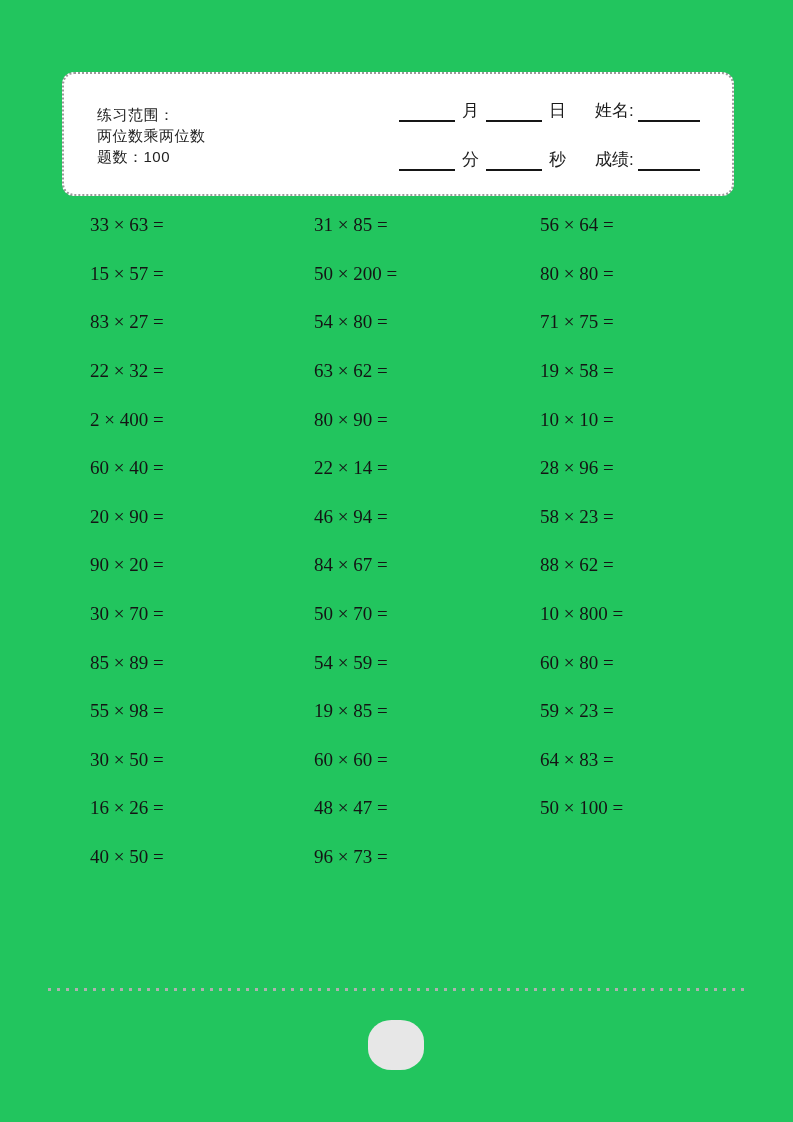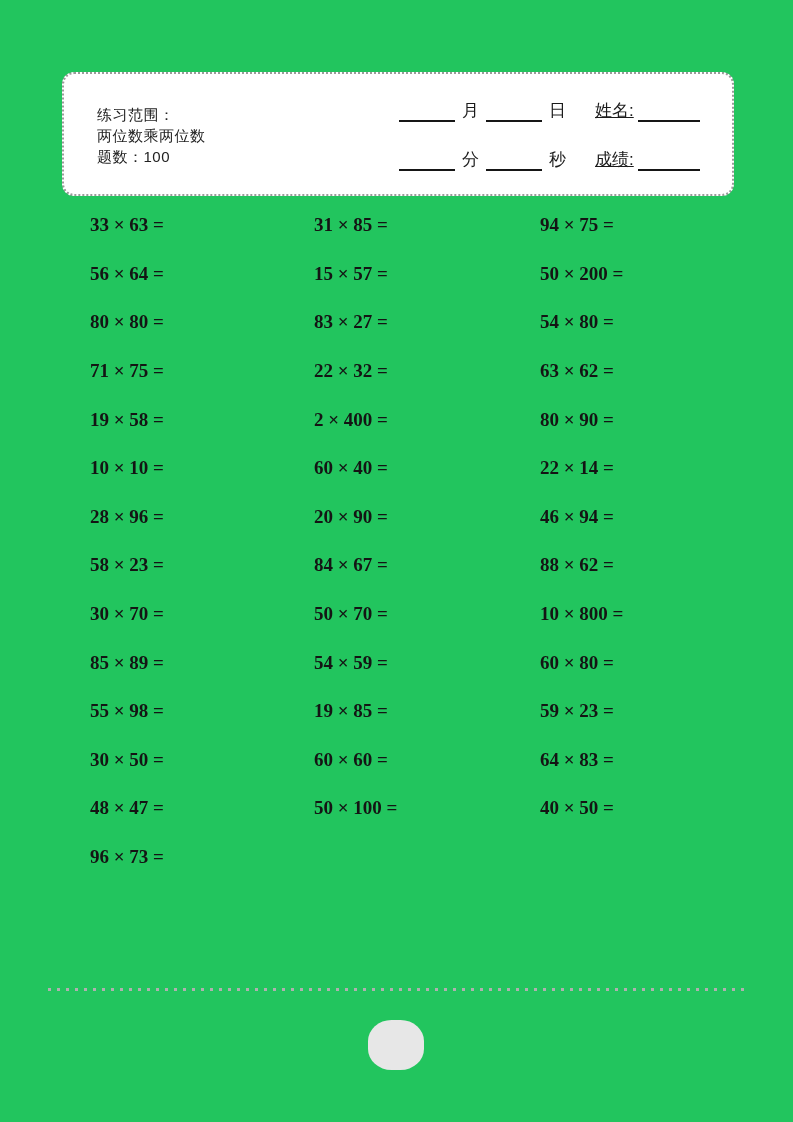--- a/index.html
+++ b/index.html
@@ -61,40 +61,38 @@
   .lbl {
     font-size: 17px;
     line-height: 22px;
     margin: 0 7px;
     color: #1b1b1b;
     white-space: nowrap;
   }
   .lbl.after-gap {
     margin-left: 22px;
     margin-right: 4px;
-    text-decoration: underline;
   }
   
   .problems {
     position: absolute;
     left: 90px;
     top: 201px;
     width: 660px;
     display: grid;
     grid-template-columns: 224px 226px auto;
     grid-auto-rows: 48.6px;
   }
   .problem {
     display: flex;
     align-items: center;
     font-family: "Liberation Serif", "DejaVu Serif", serif;
     font-size: 19px;
     color: #141414;
     white-space: pre;
-    font-weight: bold;
   }
   
   .footer-divider {
     position: absolute;
     left: 48px;
     top: 988px;
     width: 697px;
     height: 3px;
     background: repeating-linear-gradient(90deg,
       #b0b0b0 0px, #b0b0b0 3px,
@@ -140,54 +138,55 @@
         <span class="lbl after-gap">成绩:</span>
         <span class="blank wide"></span>
       </div>
     </div>
 
   </div>
 
   <div class="problems">
       <div class="problem">33 × 63 =</div>
       <div class="problem">31 × 85 =</div>
-      <div class="problem">94 × 75 =</div>
       <div class="problem">56 × 64 =</div>
       <div class="problem">15 × 57 =</div>
       <div class="problem">50 × 200 =</div>
       <div class="problem">80 × 80 =</div>
       <div class="problem">83 × 27 =</div>
       <div class="problem">54 × 80 =</div>
       <div class="problem">71 × 75 =</div>
       <div class="problem">22 × 32 =</div>
       <div class="problem">63 × 62 =</div>
       <div class="problem">19 × 58 =</div>
       <div class="problem">2 × 400 =</div>
       <div class="problem">80 × 90 =</div>
       <div class="problem">10 × 10 =</div>
       <div class="problem">60 × 40 =</div>
       <div class="problem">22 × 14 =</div>
       <div class="problem">28 × 96 =</div>
       <div class="problem">20 × 90 =</div>
       <div class="problem">46 × 94 =</div>
       <div class="problem">58 × 23 =</div>
+      <div class="problem">90 × 20 =</div>
       <div class="problem">84 × 67 =</div>
       <div class="problem">88 × 62 =</div>
       <div class="problem">30 × 70 =</div>
       <div class="problem">50 × 70 =</div>
       <div class="problem">10 × 800 =</div>
       <div class="problem">85 × 89 =</div>
       <div class="problem">54 × 59 =</div>
       <div class="problem">60 × 80 =</div>
       <div class="problem">55 × 98 =</div>
       <div class="problem">19 × 85 =</div>
       <div class="problem">59 × 23 =</div>
       <div class="problem">30 × 50 =</div>
       <div class="problem">60 × 60 =</div>
       <div class="problem">64 × 83 =</div>
+      <div class="problem">16 × 26 =</div>
       <div class="problem">48 × 47 =</div>
       <div class="problem">50 × 100 =</div>
       <div class="problem">40 × 50 =</div>
       <div class="problem">96 × 73 =</div>
     </div>
 
   <div class="footer-divider"></div>
   <div class="footer-blob"></div>
 
 </div>

